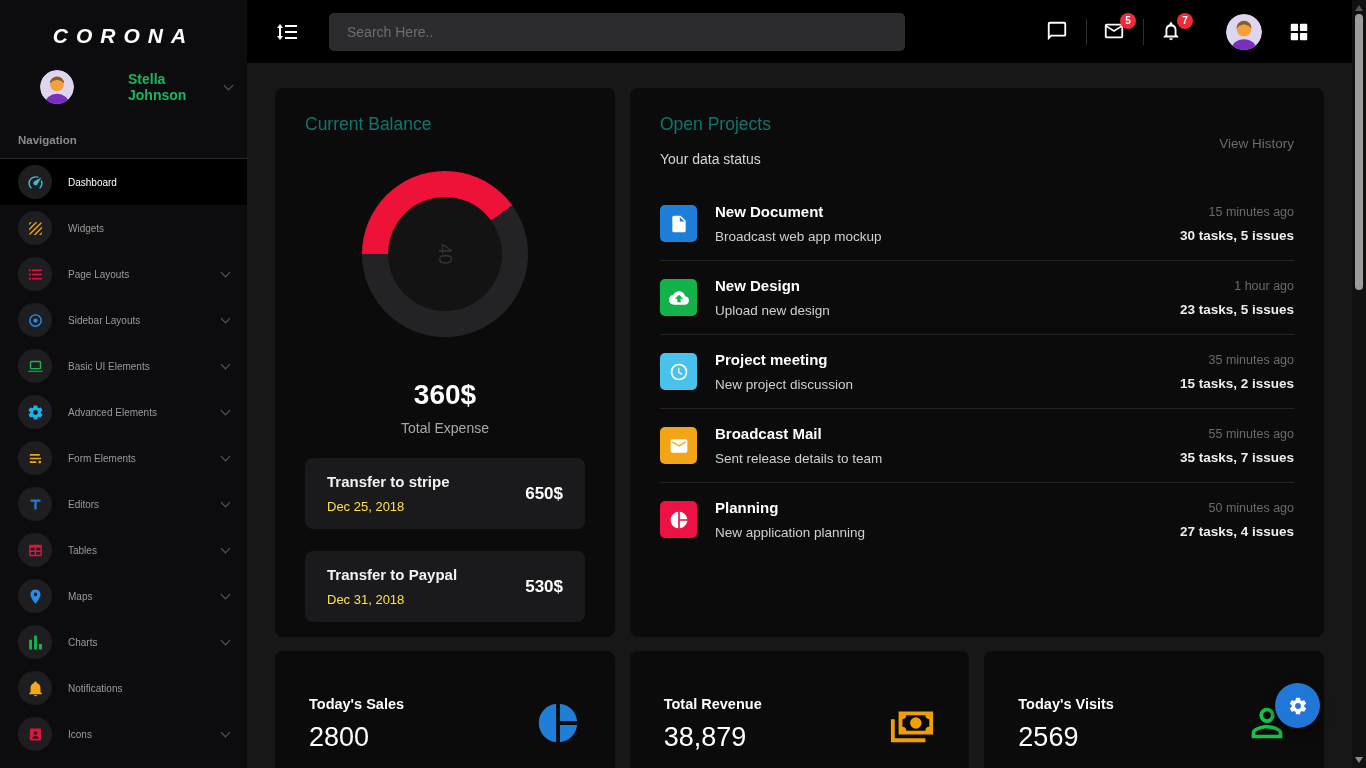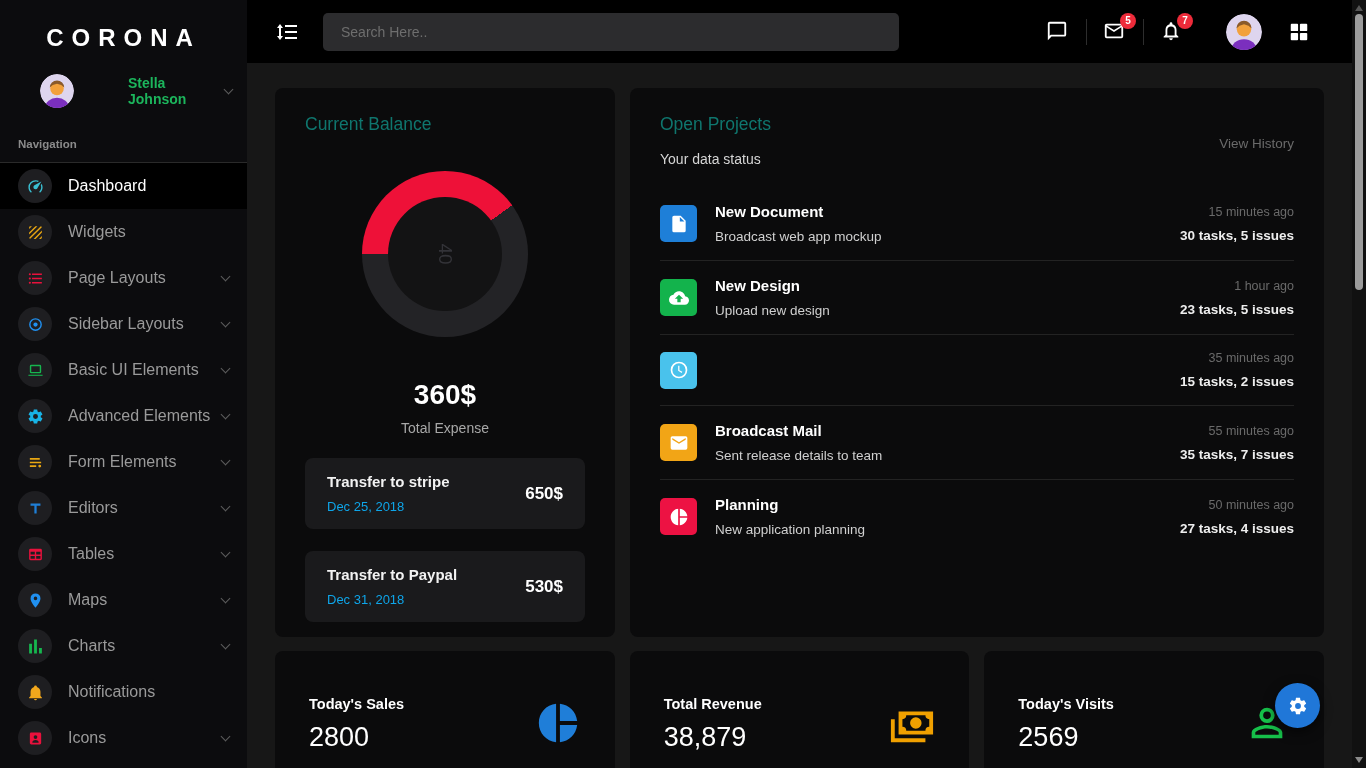--- a/index.html
+++ b/index.html
@@ -1,41 +1,41 @@
 <!DOCTYPE html>
 <html><head>
 <meta charset="utf-8">
 <style>
   * { margin:0; padding:0; box-sizing:border-box; }
   html,body { width:1366px; height:768px; overflow:hidden; background:#171717;
               font-family:"Liberation Sans", sans-serif; }
 
   
   .sidebar { position:fixed; left:0; top:0; width:247px; height:768px; background:#0c0c0e; z-index:5; }
-  .logo { padding:24px 0 0 0; text-align:center; color:#fff; font-size:24px; font-weight:bold;
-          letter-spacing:8px; }
+  .logo { padding:24px 0 0 0; text-align:center; color:#fff; font-size:21px; font-weight:bold;
+          letter-spacing:8px;font-style:italic; }
   .user-row { display:flex; align-items:center; margin:22px 18px 0 40px; cursor:pointer;gap:39px; }
   .user-name { margin-left:15px; font-size:14px; font-weight:600; }
   .user-row .chev { margin-left:auto; margin-right:4px; }
   .avatar { width:34px; height:34px; border-radius:50%; overflow:hidden; flex:0 0 auto; }
   .nav-section-label { margin:30px 0 12px 18px; font-size:11.5px; font-weight:bold; color:#8b8b8b; }
   .nav-list { border-top:1px solid #2a2a2a; }
   .nav-item { display:flex; align-items:center; height:46px; padding:0 18px; cursor:pointer; }
   .nav-item.active { background:#000; }
   .nav-ico { width:34px; height:34px; border-radius:50%; background:#1e1e21; display:flex;
              align-items:center; justify-content:center; flex:0 0 auto; }
   .nav-ico svg { width:17px; height:17px; }
-  .nav-label { margin-left:16px; font-size:16px; color:#9a9a9a; }
+  .nav-label { margin-left:16px; font-size:10px; color:#9a9a9a; }
   .nav-item.active .nav-label { color:#fff; }
   .chev { width:7px; height:7px; border-right:1.6px solid #5d5d5d; border-bottom:1.6px solid #5d5d5d;
           transform:rotate(45deg); margin-left:auto; margin-top:-4px; flex:0 0 auto; }
 
   
   .navbar { position:fixed; left:247px; top:0; width:1105px; height:63px; background:#000;
-            display:flex; align-items:center; padding:0 28px; z-index:4; }
+            display:flex; align-items:center; padding:0 28px; z-index:4;gap:6px; }
   .menu-toggle { width:24px; height:24px; cursor:pointer; flex:0 0 auto; }
   .menu-toggle svg { width:24px; height:24px; }
   .search-box { margin-left:24px; width:576px; height:38px; background:#2c2c2e; border-radius:5px;
                 display:flex; align-items:center; }
   .search-box input { width:100%; height:100%; background:transparent; border:none; outline:none;
                       padding:0 18px; color:#ccc; font-size:14px; font-family:"Liberation Sans",sans-serif; }
   .search-box input::placeholder { color:#6e6e6e; }
   .nav-right { margin-left:auto; display:flex; align-items:center; height:100%; }
   .nav-icon-btn { position:relative; width:24px; height:24px; margin:0 16px; cursor:pointer; }
   .nav-icon-btn svg { width:22px; height:22px; }
@@ -60,21 +60,21 @@
            background:conic-gradient(from 270deg, var(--gauge-color) 0 var(--gauge-pct),
                                      #232326 var(--gauge-pct) 100%); }
   .gauge-hole { position:absolute; inset:26px; border-radius:50%; background:#131314;
                 display:flex; align-items:center; justify-content:center; }
   .gauge-val { transform:rotate(90deg); color:#333338; font-size:19px; }
   .balance-amount { margin-top:42px; text-align:center; color:#fff; font-size:28px; font-weight:600; }
   .balance-caption { margin-top:9px; text-align:center; color:#a8a8a8; font-size:14px; }
   .transfer { margin-top:22px; background:#1a1a1c; border-radius:8px; padding:15px 22px;
               display:flex; align-items:center; justify-content:space-between; cursor:pointer; }
   .t-title { color:#f2f2f2; font-size:15px; font-weight:600; }
-  .t-date { color:#0ea5e9; font-size:13px; margin-top:9px; }
+  .t-date { color:#fde047; font-size:13px; margin-top:9px; }
   .t-amount { color:#fff; font-size:17px; font-weight:bold; }
 
   
   .projects-card { flex:1; height:549px; padding:26px 30px; }
   .proj-header { display:flex; justify-content:space-between; }
   .proj-sub { margin-top:16px; color:#d6d6d6; font-size:14px; }
   .view-history { color:#6a6a6a; font-size:13.5px; margin-top:22px; cursor:pointer; }
   .proj-list { margin-top:20px; }
   .proj-item { display:flex; align-items:center; padding:16px 0; border-bottom:1px solid #232323; }
   .proj-item:last-child { border-bottom:none; }
@@ -390,20 +390,24 @@
             <div class="p-tasks">23 tasks, 5 issues</div>
           </div>
         </div>
 
         <div class="proj-item">
           <span class="proj-ico" style="background-color: rgb(73, 194, 236);">
             <svg viewBox="0 0 24 24">
                 <path d="M12,2A10,10 0 0,0 2,12A10,10 0 0,0 12,22A10,10 0 0,0 22,12A10,10 0 0,0 12,2M12,4A8,8 0 0,1 20,12A8,8 0 0,1 12,20A8,8 0 0,1 4,12A8,8 0 0,1 12,4M11,7V13L15.2,15.5L16,14.2L12.5,12.2V7H11Z"></path>
               </svg>
           </span>
+          <div class="proj-body">
+            <div class="p-title">Project meeting</div>
+            <div class="p-desc">New project discussion</div>
+          </div>
           <div class="proj-right">
             <div class="p-time">35 minutes ago</div>
             <div class="p-tasks">15 tasks, 2 issues</div>
           </div>
         </div>
 
         <div class="proj-item">
           <span class="proj-ico" style="background-color: rgb(242, 165, 22);">
             <svg viewBox="0 0 24 24">
                 <path d="M20,8L12,13L4,8V6L12,11L20,6M20,4H4C2.89,4 2,4.89 2,6V18A2,2 0 0,0 4,20H20A2,2 0 0,0 22,18V6C22,4.89 21.1,4 20,4Z"></path>

